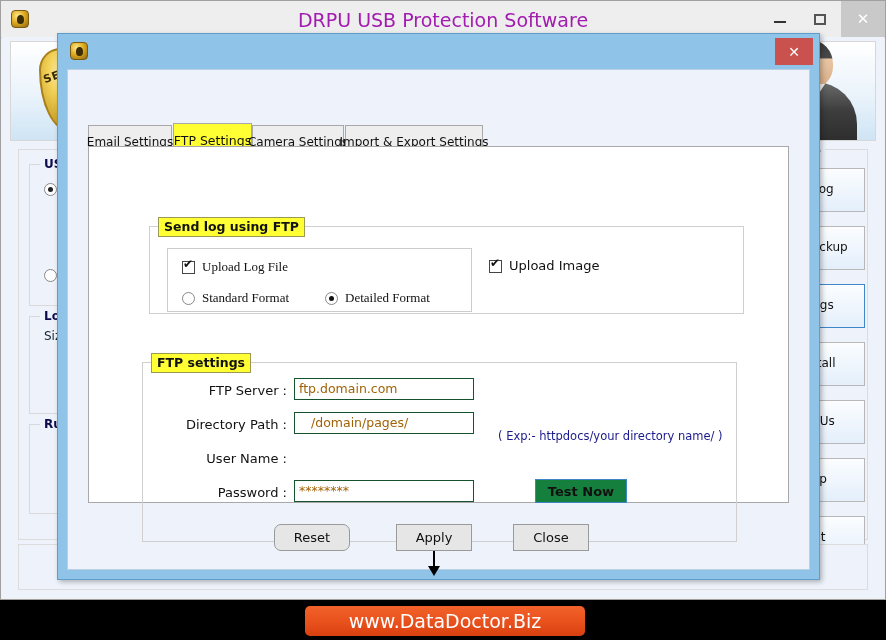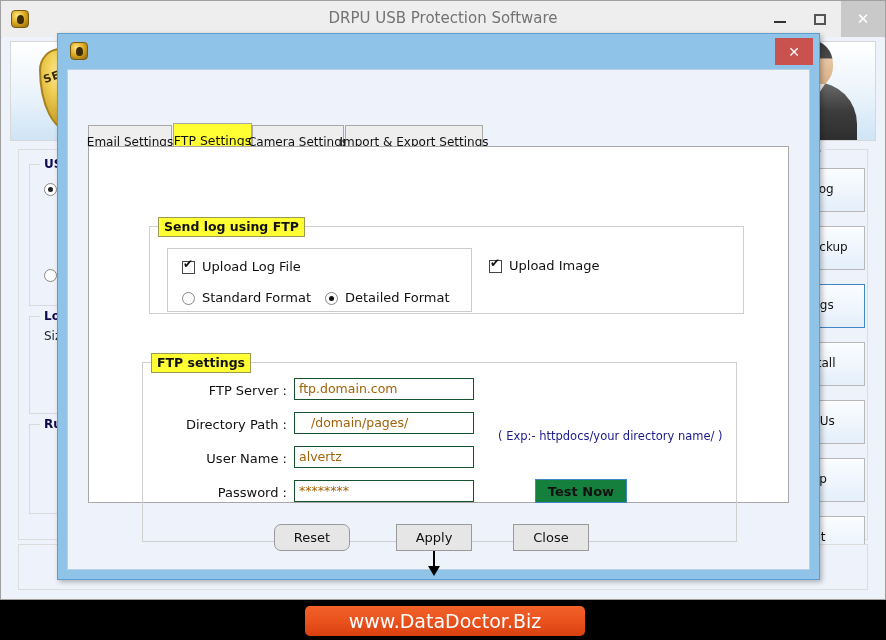--- a/index.html
+++ b/index.html
@@ -19,21 +19,21 @@
     box-sizing: border-box;
   }
   .main-titlebar {
     position: absolute; left: 0; top: 0; right: 0; height: 36px;
     background: #eeeeee;
     border-bottom: 1px solid #d8d8d8;
   }
   .main-title-text {
     position: absolute; left: 0; right: 0; top: 8px;
     text-align: center;
-    font-size: 15px; color: #737373;
+    font-size: 19px; color: #a21caf;
     font-family: "DejaVu Sans", sans-serif;
   }
   .app-icon-badge {
     position: absolute; width: 18px; height: 18px; border-radius: 4px;
     background: radial-gradient(circle at 35% 30%, #ffe98a 0%, #e0ad22 45%, #8a6410 100%);
     border: 1px solid #7a5a10;
     box-sizing: border-box;
   }
   .app-icon-badge::after {
     content: ""; position: absolute; left: 5px; top: 4px;
@@ -354,21 +354,21 @@
         <div class="tab selected" style="left:85px;  width:79px;">FTP Settings</div>
         <div class="tab" style="left:164px; width:92px;">Camera Settings</div>
         <div class="tab" style="left:257px; width:138px;">Import &amp; Export Settings</div>
       </div>
 
       <div class="tab-content">
 
         <div class="fs" style="left:60px; top:79px; width:595px; height:88px;text-align:right;">
           <span class="fs-legend">Send log using FTP</span>
 
-          <div class="inner-box" style="left:17px; top:21px; width:305px; height:64px;">
+          <div class="inner-box" style="left:17px; top:21px; width:305px; height:64px;font-family:Liberation Serif, serif;">
             <span class="cb on" style="left:14px; top:12px;"></span>
             <span class="lbl" style="left:34px; top:10px;">Upload Log File</span>
 
             <span class="rad" style="left:14px; top:43px;"></span>
             <span class="lbl" style="left:34px; top:41px;">Standard Format</span>
 
             <span class="rad on" style="left:157px; top:43px;"></span>
             <span class="lbl" style="left:177px; top:41px;">Detailed Format</span>
           </div>
 
@@ -379,21 +379,20 @@
         <div class="fs" style="left:53px; top:215px; width:595px; height:180px;">
           <span class="fs-legend">FTP settings</span>
 
           <span class="field-label" style="left:10px; top:20px; width:134px;">FTP Server :</span>
           <span class="txt" style="left:151px; top:15px;">ftp.domain.com</span>
 
           <span class="field-label" style="left:10px; top:54px; width:134px;">Directory Path :</span>
           <span class="txt" style="left:151px; top:49px;padding-left:16px;">/domain/pages/</span>
 
           <span class="field-label" style="left:10px; top:88px; width:134px;">User Name :</span>
-          <span class="txt" style="left:151px; top:83px;">alvertz</span>
 
           <span class="field-label" style="left:10px; top:122px; width:134px;">Password :</span>
           <span class="txt" style="left:151px; top:117px;">********</span>
 
           <span class="hint" style="left:355px; top:54px;margin-top:12px;">( Exp:-  httpdocs/your directory name/  )</span>
 
           <div class="test-btn" style="left:392px; top:116px;">Test Now</div>
         </div>
 
       </div>

